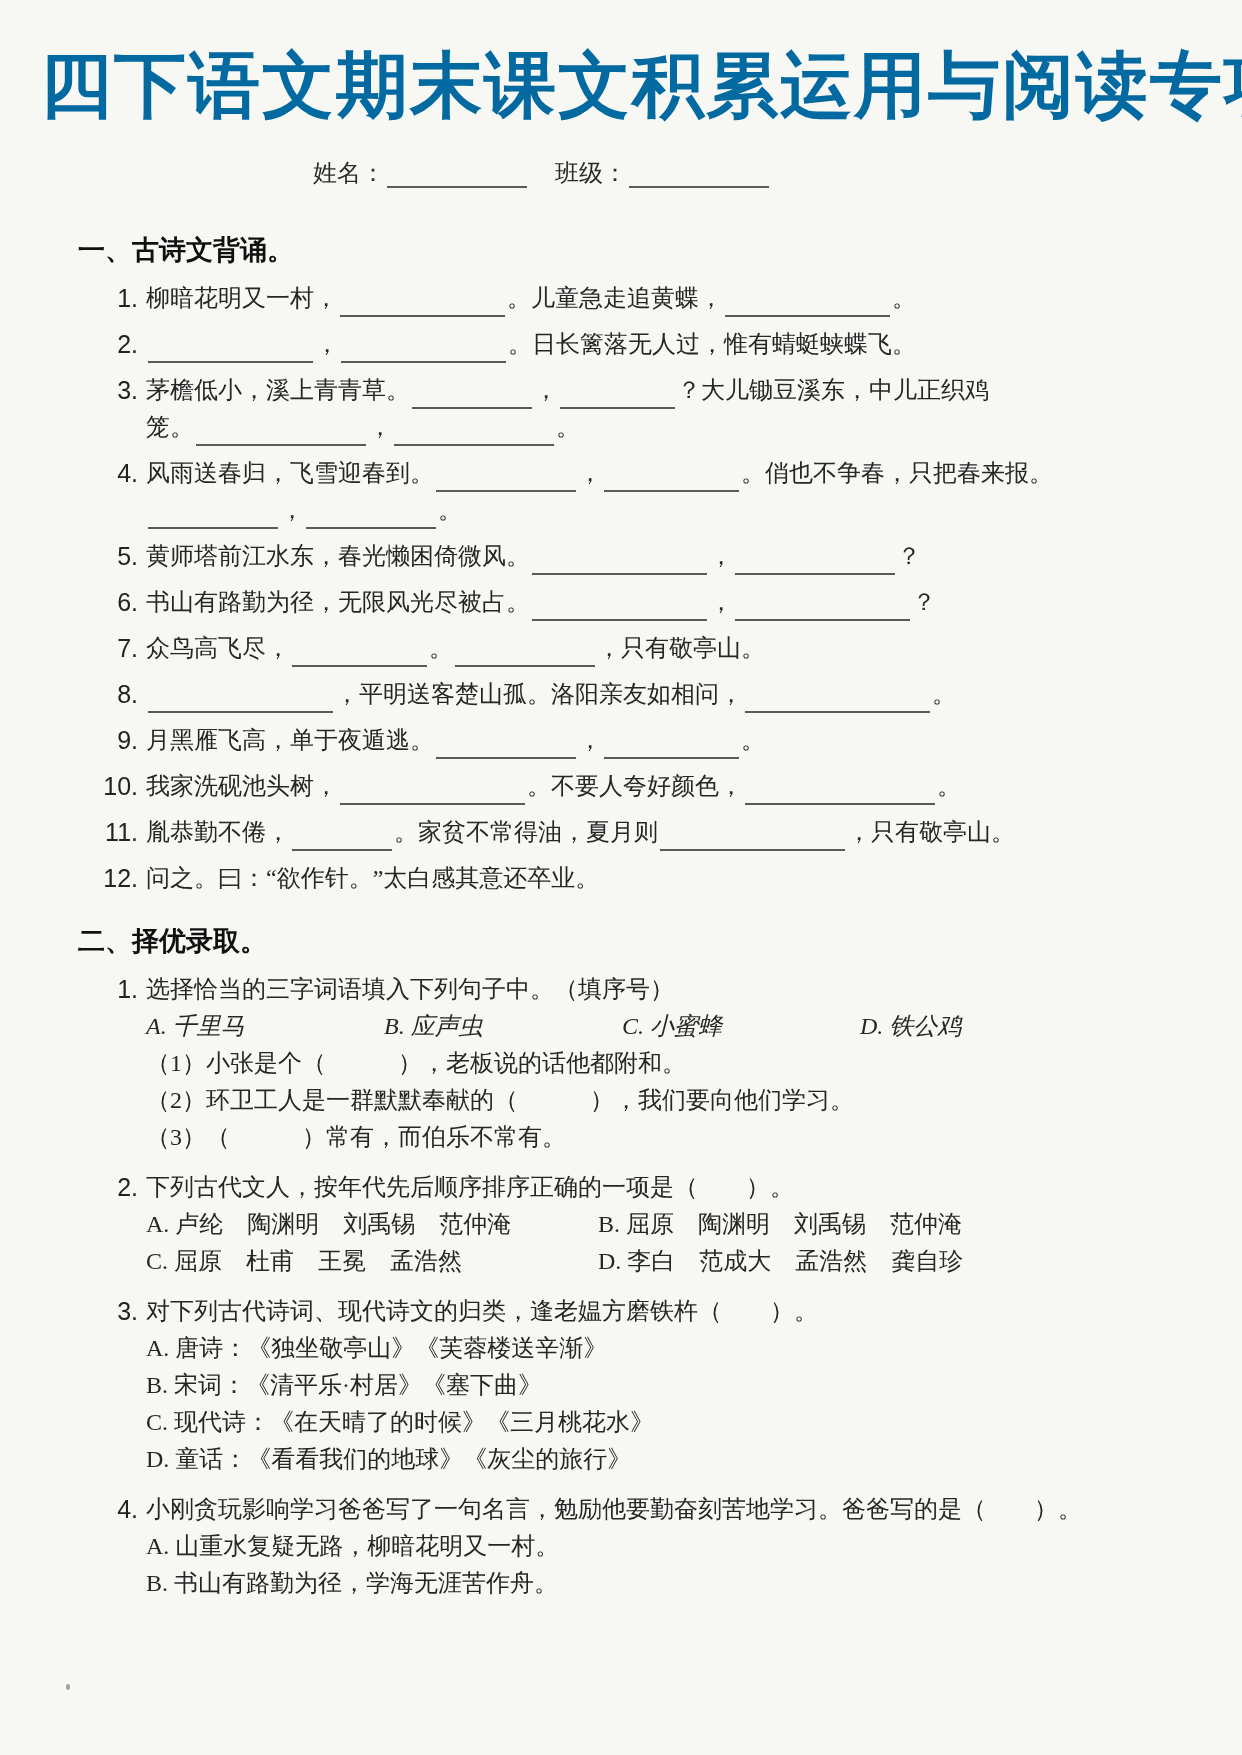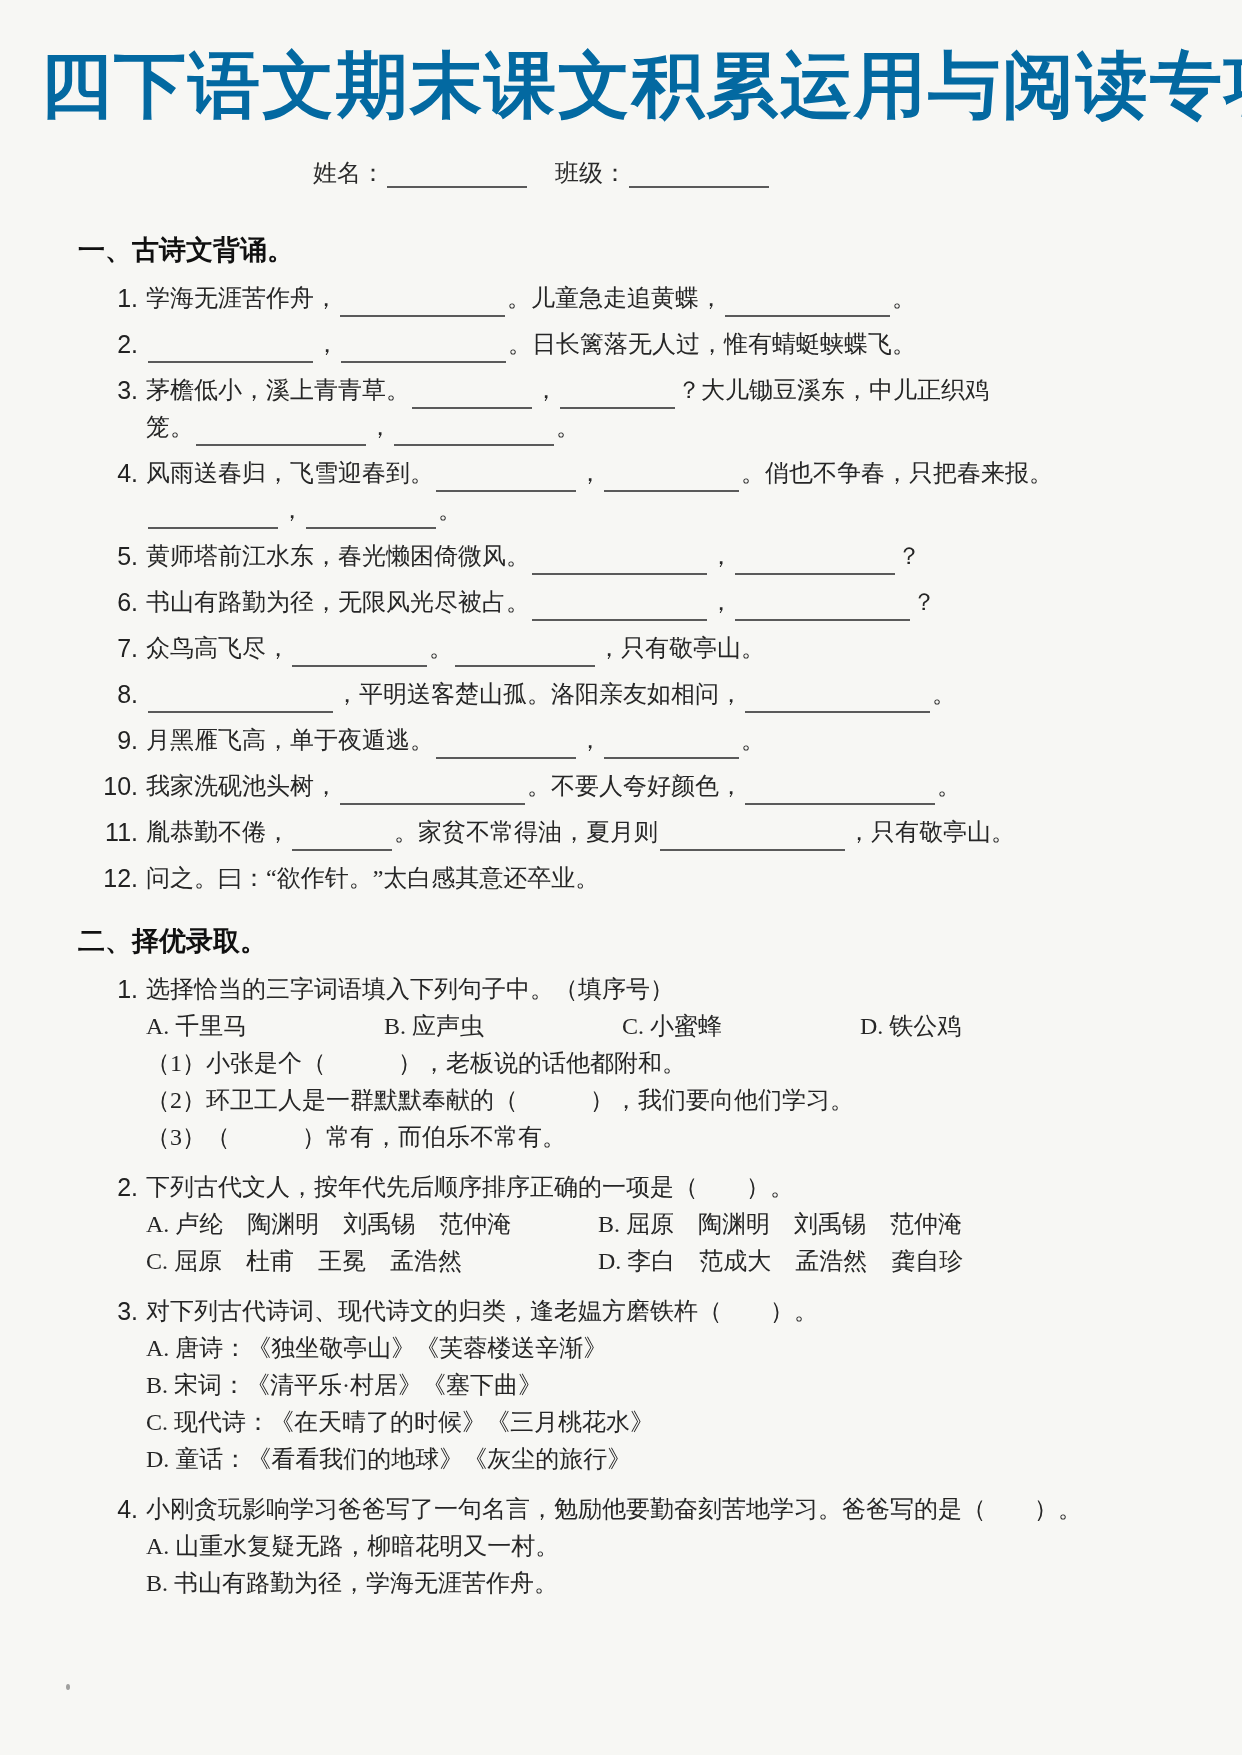--- a/index.html
+++ b/index.html
@@ -62,21 +62,21 @@
     color:#222;
   }
   .qbody {
     flex:1;
     font-size:24px;
     line-height:37px;
     color:#262626;
   }
   .iline { min-height:37px; }
   .q2item { margin-bottom:13px; }
-  .opt-row { display:flex; }
+  .opt-row { display:flex;font-style:italic; }
   .opt-row .opt { width:238px; flex:0 0 auto; }
   .opt-row .opt:last-child { width:auto; }
   .grid-row { display:flex; }
   .grid-row .gcell { width:452px; flex:0 0 auto; }
   .grid-row .gcell:last-child { width:auto; }
   .artifact-dot {
     position:absolute;
     left:66px;
     top:1684px;
     width:4px;
@@ -98,21 +98,21 @@
     <span class="gap"></span>
     <span class="lbl">班级：</span>
     <span class="blank" style="width: 140px;"></span>
   </div>
 
   <h2 class="section-heading">一、古诗文背诵。</h2>
   <div id="sec1">
       <div class="qitem">
         <span class="qnum">1.</span>
         <div class="qbody">
-          <div class="iline"><span class="txt">学海无涯苦作舟，</span><span class="blank" style="width: 165px;"></span><span class="txt">。儿童急走追黄蝶，</span><span class="blank" style="width: 165px;"></span><span class="txt">。</span></div>
+          <div class="iline"><span class="txt">柳暗花明又一村，</span><span class="blank" style="width: 165px;"></span><span class="txt">。儿童急走追黄蝶，</span><span class="blank" style="width: 165px;"></span><span class="txt">。</span></div>
         </div>
       </div>
       <div class="qitem">
         <span class="qnum">2.</span>
         <div class="qbody">
           <div class="iline"><span class="blank" style="width: 165px;"></span><span class="txt">，</span><span class="blank" style="width: 165px;"></span><span class="txt">。日长篱落无人过，惟有蜻蜓蛱蝶飞。</span></div>
         </div>
       </div>
       <div class="qitem">
         <span class="qnum">3.</span>

